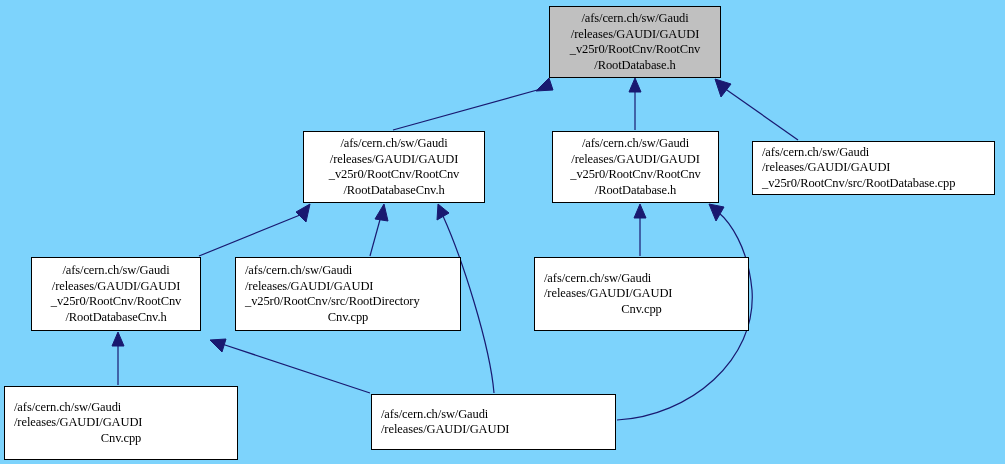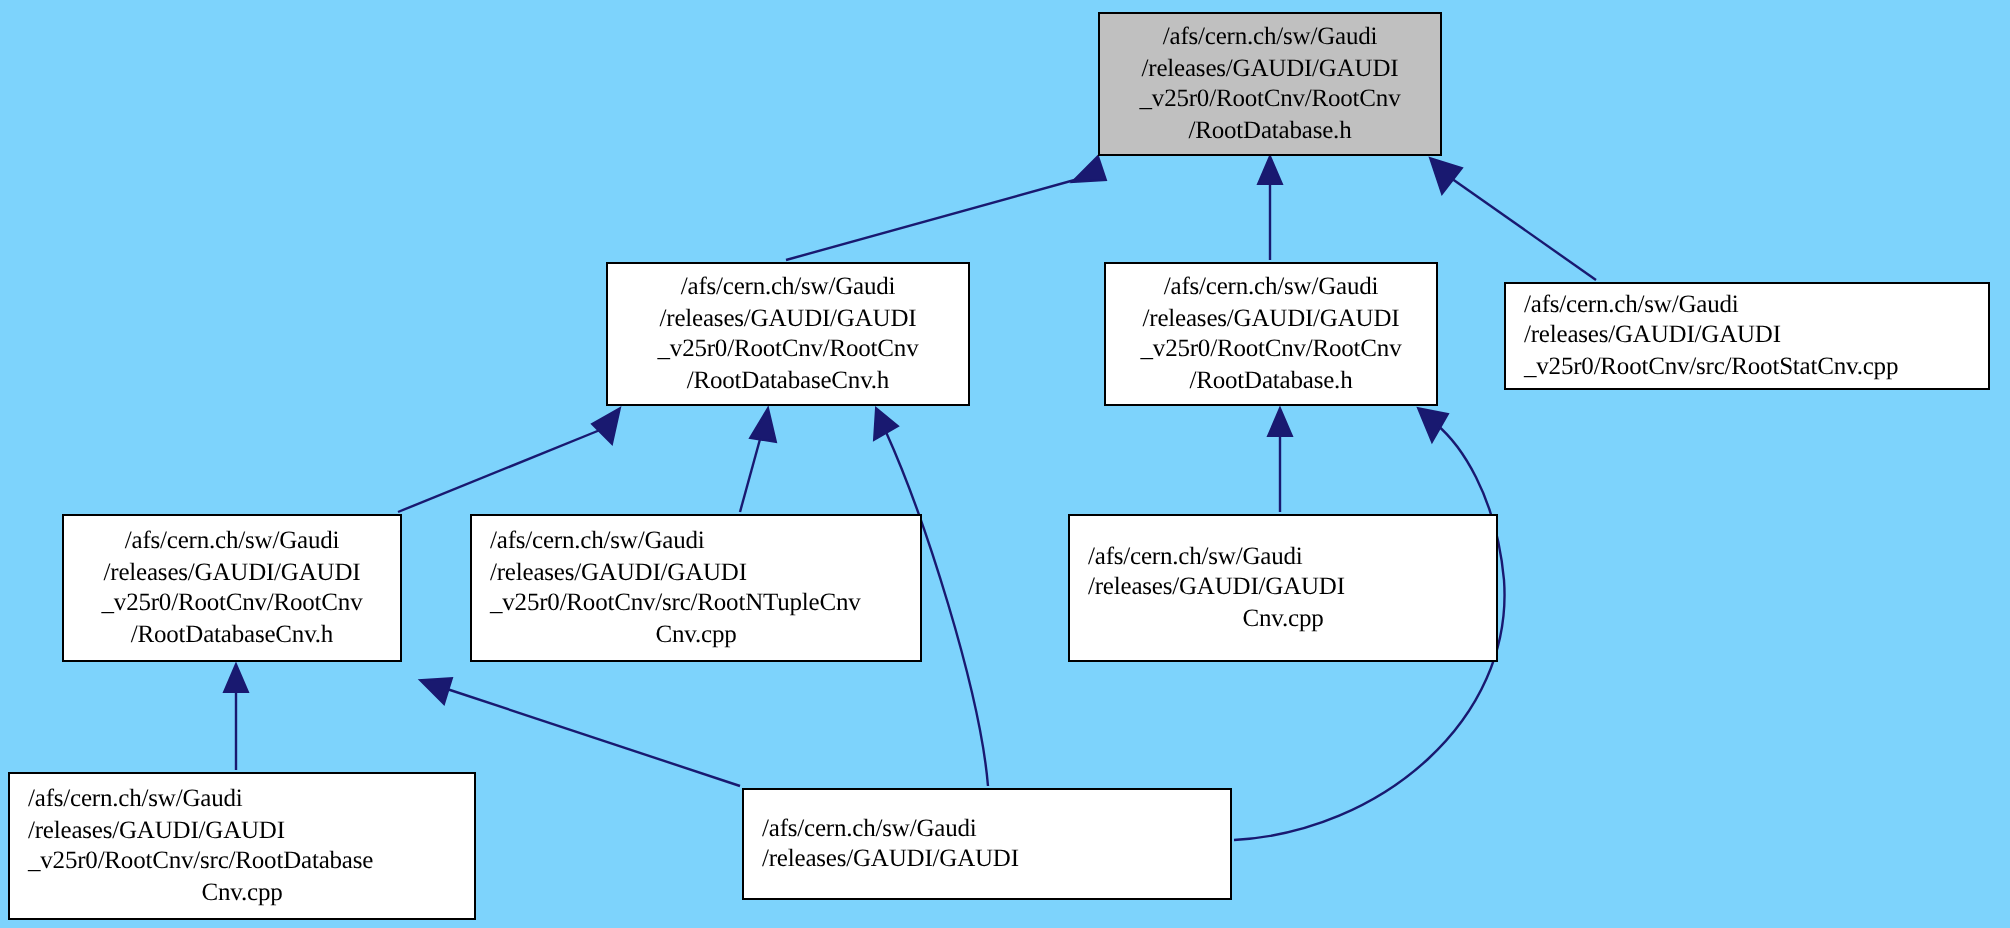--- a/index.html
+++ b/index.html
@@ -127,47 +127,46 @@
   <div class="node" style="left:552px; top:131px; width:167px; height:72px;">
     <span class="line">/afs/cern.ch/sw/Gaudi</span>
     <span class="line">/releases/GAUDI/GAUDI</span>
     <span class="line">_v25r0/RootCnv/RootCnv</span>
     <span class="line">/RootDatabase.h</span>
   </div>
 
   <div class="node lines-left" style="left:752px; top:141px; width:243px; height:54px;">
     <span class="line">/afs/cern.ch/sw/Gaudi</span>
     <span class="line">/releases/GAUDI/GAUDI</span>
-    <span class="line">_v25r0/RootCnv/src/RootStatCnv.cpp</span>
+    <span class="line">_v25r0/RootCnv/src/RootDatabase.cpp</span>
   </div>
 
   <div class="node" style="left:31px; top:257px; width:170px; height:74px;">
     <span class="line">/afs/cern.ch/sw/Gaudi</span>
     <span class="line">/releases/GAUDI/GAUDI</span>
     <span class="line">_v25r0/RootCnv/RootCnv</span>
     <span class="line">/RootDatabaseCnv.h</span>
   </div>
 
   <div class="node lines-left" style="left:235px; top:257px; width:226px; height:74px;">
     <span class="line">/afs/cern.ch/sw/Gaudi</span>
     <span class="line">/releases/GAUDI/GAUDI</span>
-    <span class="line">_v25r0/RootCnv/src/RootNTupleCnv</span>
+    <span class="line">_v25r0/RootCnv/src/RootDirectory</span>
     <span class="line" style="align-self:center; padding-right:9px;">Cnv.cpp</span>
   </div>
 
   <div class="node lines-left" style="left:534px; top:257px; width:215px; height:74px;">
     <span class="line">/afs/cern.ch/sw/Gaudi</span>
     <span class="line">/releases/GAUDI/GAUDI</span>
     <span class="line" style="align-self:center; padding-right:9px;">Cnv.cpp</span>
   </div>
 
   <div class="node lines-left" style="left:4px; top:386px; width:234px; height:74px;">
     <span class="line">/afs/cern.ch/sw/Gaudi</span>
     <span class="line">/releases/GAUDI/GAUDI</span>
-    <span class="line">_v25r0/RootCnv/src/RootDatabase</span>
     <span class="line" style="align-self:center; padding-right:9px;">Cnv.cpp</span>
   </div>
 
   <div class="node lines-left" style="left:371px; top:394px; width:245px; height:56px;">
     <span class="line">/afs/cern.ch/sw/Gaudi</span>
     <span class="line">/releases/GAUDI/GAUDI</span>
   </div>
 
 </div>
 

